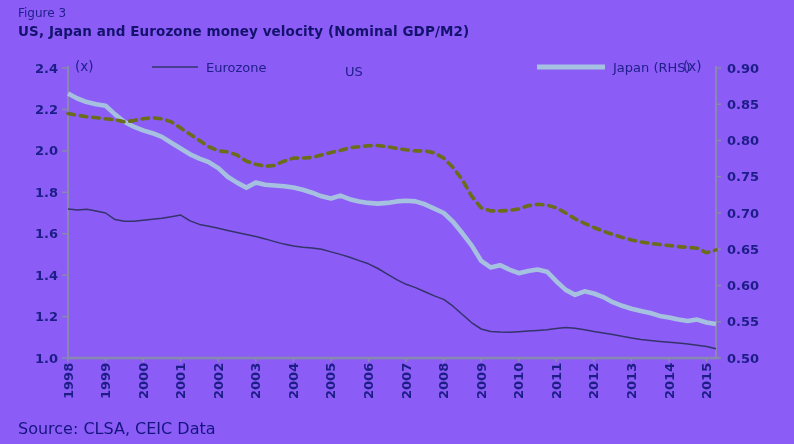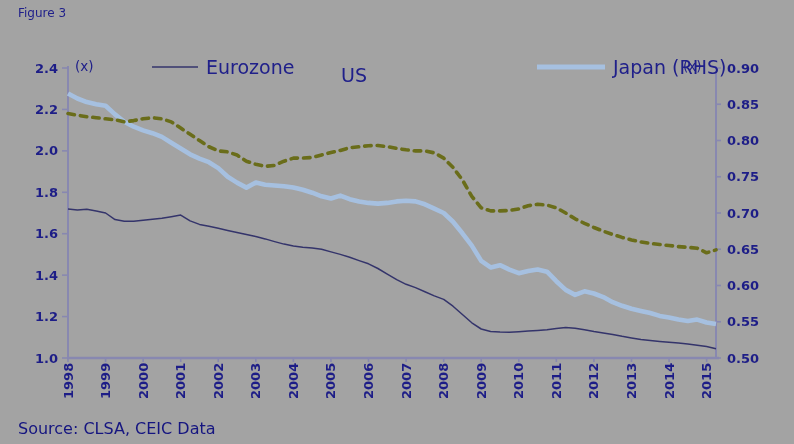--- a/index.html
+++ b/index.html
@@ -1,33 +1,34 @@
 <!DOCTYPE html>
 <html><head>
 <meta charset="utf-8">
 <style>
   html,body { margin:0; padding:0; background:#ffffff; }
   body { width:794px; height:444px; font-family:"DejaVu Sans","Liberation Sans",sans-serif; }
-  .page { position:relative; width:794px; height:444px; overflow:hidden; background:#a3a3a3; }
+  .page { position:relative; width:794px; height:444px; overflow:hidden; background:#8b5cf6; }
   .figure-label { position:absolute; left:18px; top:6px; font-size:12px; color:#20208a; }
   .chart-title  { position:absolute; left:18px; top:23px; font-size:13.5px; font-weight:bold; color:#13136e; letter-spacing:.1px; }
   .legend { position:absolute; left:0; top:57px; width:794px; height:20px; }
   .legend-item { position:absolute; top:0; height:20px; display:flex; align-items:center; gap:7px;
-                 color:#20208a; font-size:19px; }
+                 color:#20208a; font-size:13px; }
   .unit-label { position:absolute; top:1px; font-size:13.5px; color:#20208a; }
   #chart { position:absolute; left:0; top:0; }
   #chart text { font-family:"DejaVu Sans","Liberation Sans",sans-serif; fill:#1d1d87; font-weight:bold; font-size:13px; }
   .source { position:absolute; left:18px; top:419px; font-size:16px; color:#151580; }
 </style>
 </head>
 <body>
 
 <div class="page">
 
   <div class="figure-label">Figure 3</div>
+  <div class="chart-title">US, Japan and Eurozone money velocity (Nominal GDP/M2)</div>
 
   <svg id="chart" width="794" height="444" viewBox="0 0 794 444">
       <line x1="68" y1="66" x2="68" y2="359" stroke="#8888b0" stroke-width="2"></line>
       <line x1="716" y1="66" x2="716" y2="359" stroke="#8888b0" stroke-width="2"></line>
       <line x1="67" y1="358" x2="719" y2="358" stroke="#8888b0" stroke-width="2.4"></line>
       <line x1="62" y1="68" x2="68" y2="68" stroke="#8888b0" stroke-width="1.6"></line>
       <text x="58" y="72.5" text-anchor="end" font-size="13.5">2.4</text>
       <line x1="62" y1="109.42857142857136" x2="68" y2="109.42857142857136" stroke="#8888b0" stroke-width="1.6"></line>
       <text x="58" y="113.92857142857136" text-anchor="end" font-size="13.5">2.2</text>
       <line x1="62" y1="150.85714285714283" x2="68" y2="150.85714285714283" stroke="#8888b0" stroke-width="1.6"></line>

